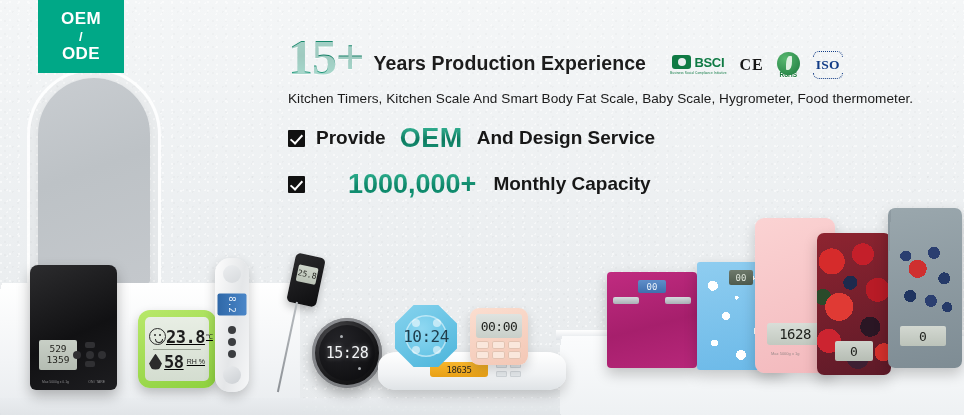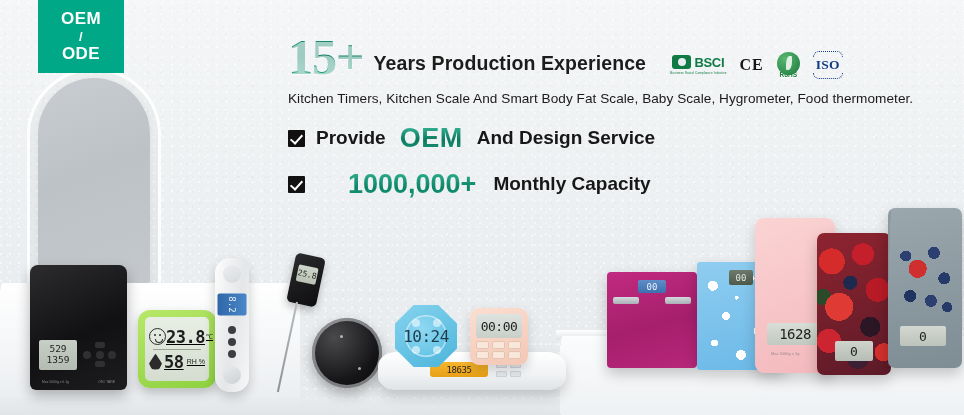--- a/index.html
+++ b/index.html
@@ -151,21 +151,21 @@
     background:linear-gradient(180deg,#35b896 0%,#0c8467 60%,#179d7d 100%);
     -webkit-background-clip:text; background-clip:text; color:transparent;margin-left:32px;
   }
   .cap-label { font-size:19px; font-weight:bold; color:#171717; margin-left:6px; }
 
   
   .prod { position:absolute; z-index:5; }
 
   
   .scale-black {
-    left:30px; top:265px; width:97px; height:125px; border-radius:8px 8px 6px 6px;
+    left:30px; top:265px; width:87px; height:125px; border-radius:8px 8px 6px 6px;
     background:linear-gradient(155deg,#2c2c2e 0%,#111113 55%,#1d1d20 100%);
     box-shadow:0 6px 14px rgba(0,0,0,.28);
   }
   .sb-lcd {
     position:absolute; left:9px; bottom:20px; width:38px; height:30px; border-radius:2px;
     background:linear-gradient(180deg,#c8cfc6,#b4bcb2);
     display:flex; flex-direction:column; align-items:center; justify-content:center;
     font-family:"DejaVu Sans Mono", monospace; font-size:9.5px; color:#23241f; line-height:1.15;
   }
   .sb-pad { position:absolute; right:10px; bottom:22px; width:34px; height:26px; }
@@ -530,20 +530,23 @@
   </div>
 
   <div class="prod probe">
     <div class="probe-body">
       <div class="probe-lcd">25.8</div>
     </div>
     <div class="probe-needle"></div>
   </div>
 
   <div class="prod timer-round">
+    <div class="tr-face">
+      <span class="tr-num">15:28</span>
+    </div>
     <span class="tr-dot" style="left:28px;top:17px;"></span>
     <span class="tr-dot" style="left:46px;top:49px;"></span>
   </div>
 
   <div class="prod baby-scale">
     <div class="bs-lcd">
       <span>18635</span>
     </div>
     <div class="bs-keys">
       <i style="left:0;top:0;"></i>

